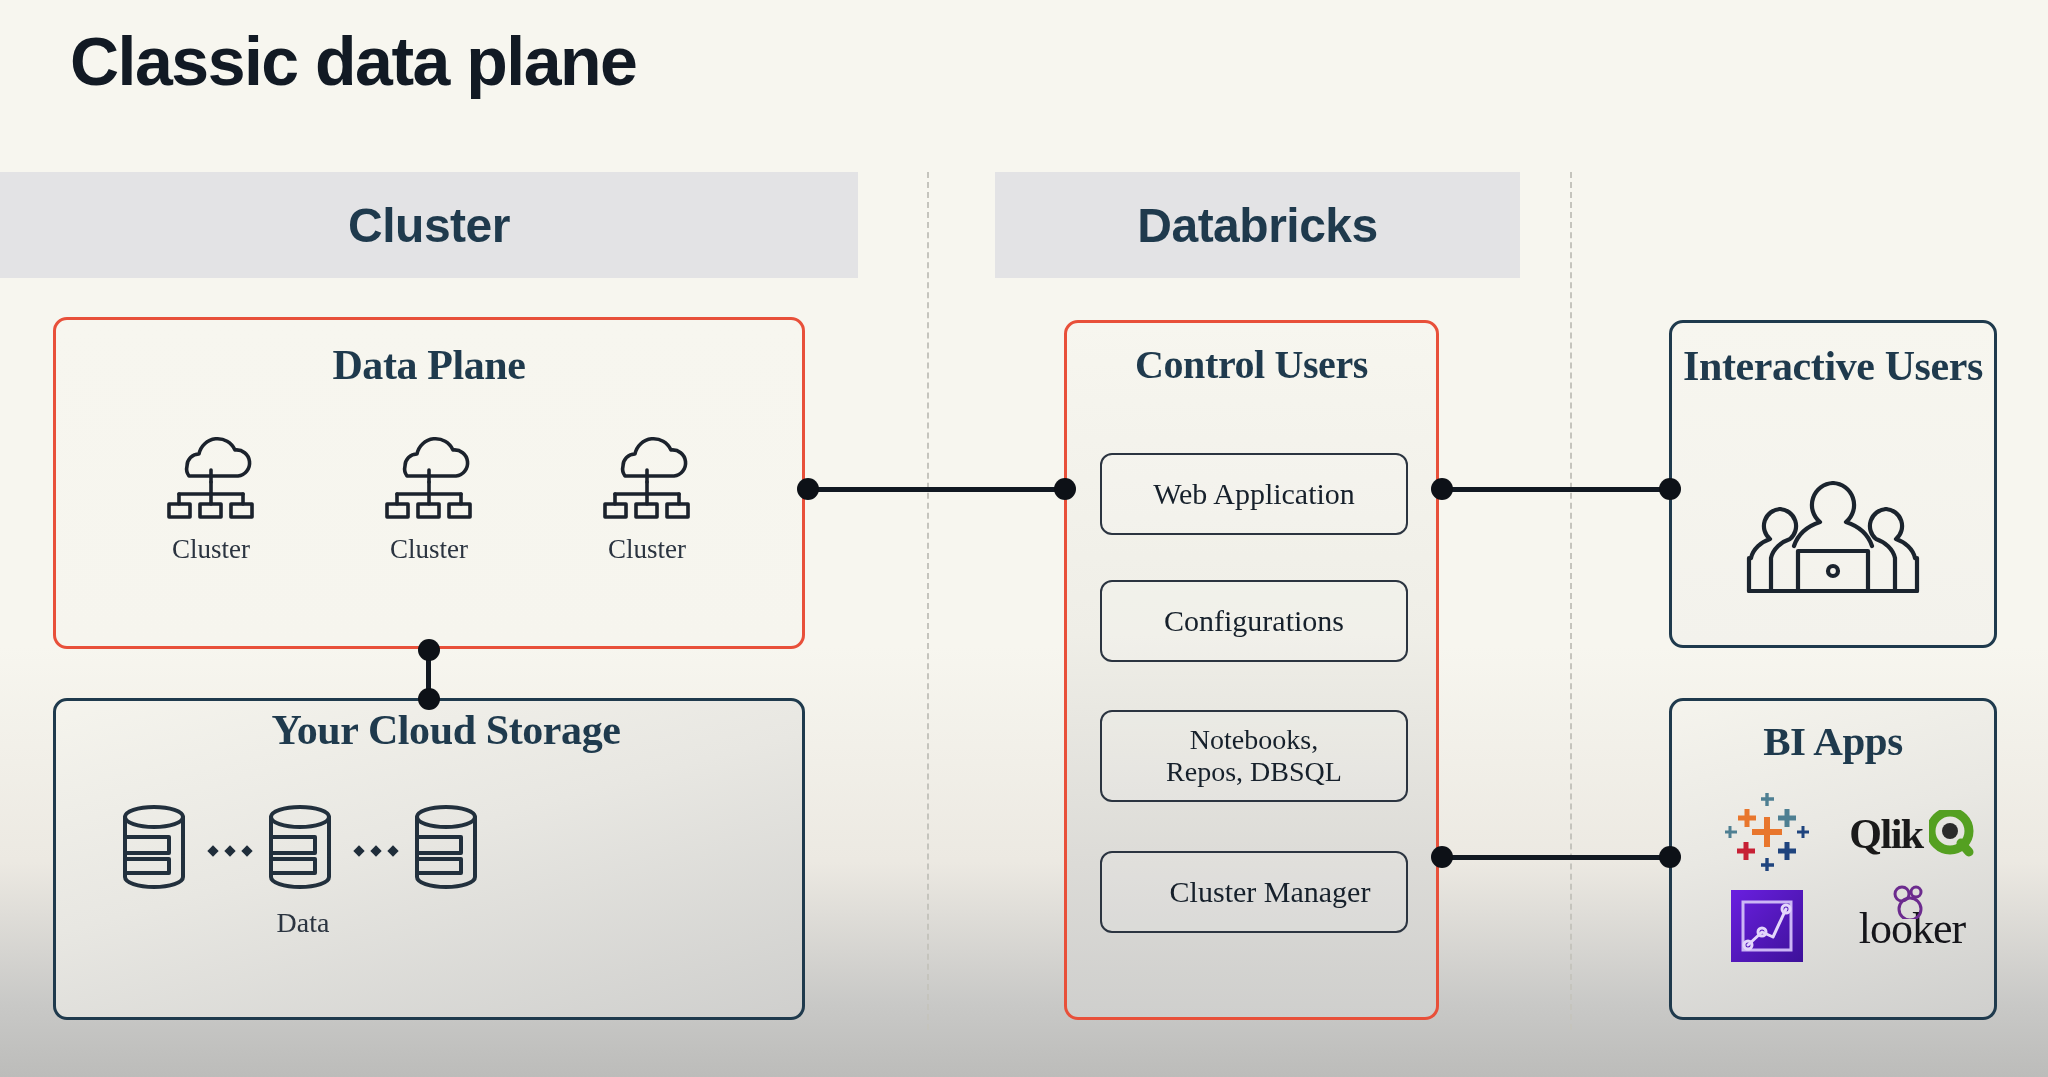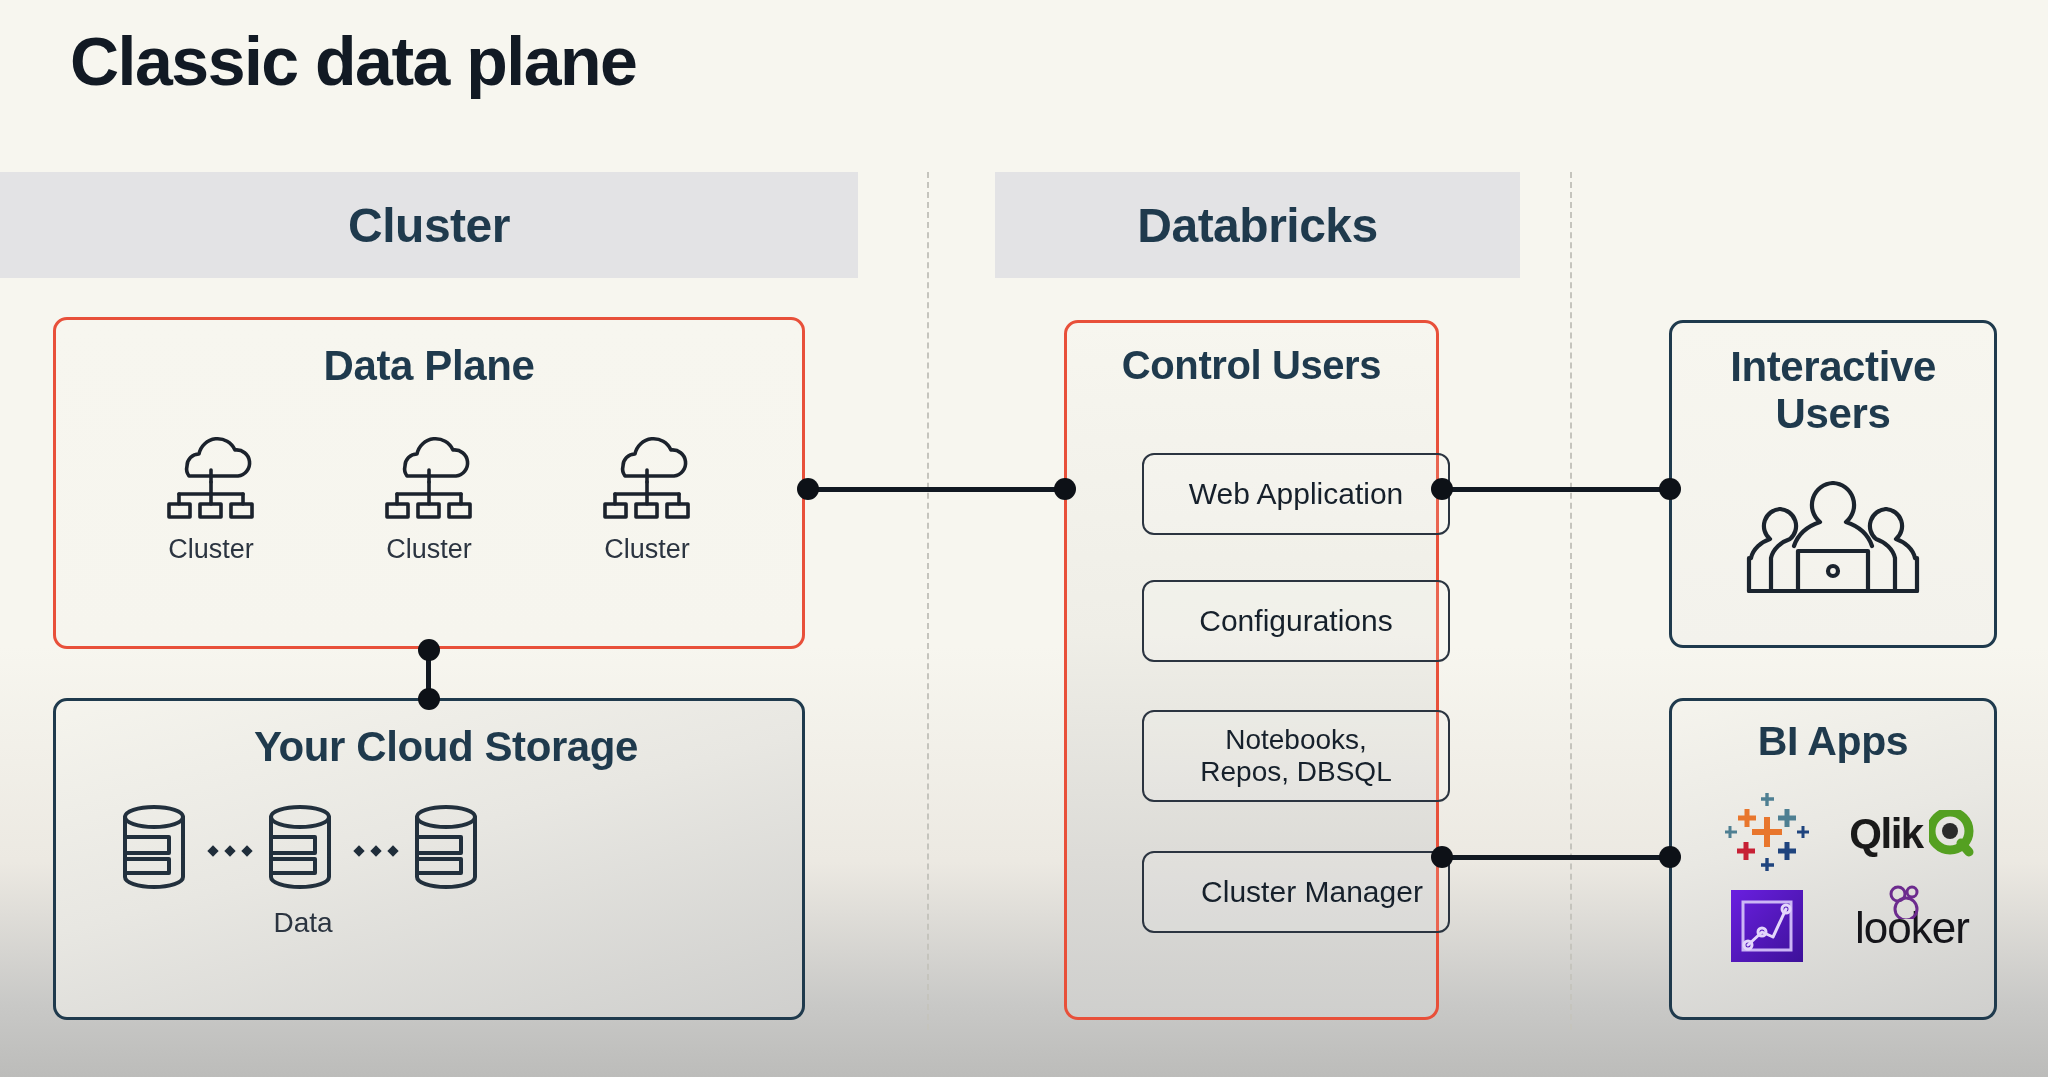--- a/index.html
+++ b/index.html
@@ -63,20 +63,21 @@
     height: 858px;
     border-left: 2px dashed #c5c4bd;
   }
   #divider-1 { left: 927px; }
   #divider-2 { left: 1570px; }
 
   
   .box {
     position: absolute;
     border-radius: 14px;
+    font-family: Liberation Serif, serif;
   }
   .box-title {
     text-align: center;
     font-size: 42px;
     font-weight: 700;
     color: #1f3a4d;
     letter-spacing: -0.4px;
     line-height: 1.12;
   }
 
@@ -103,21 +104,21 @@
     color: #2b3440;
   }
 
   
   #box-cloud-storage {
     left: 53px;  top: 698px;
     width: 752px; height: 322px;
     border: 3px solid #1f3a4d;
     background: linear-gradient(165deg,#f5f4ed 0%,#e8e7e2 45%,#cfcfcd 100%);
   }
-  #box-cloud-storage .box-title { margin-top: 22px; padding-left: 34px; }
+  #box-cloud-storage .box-title { margin-top: 6px; padding-left: 34px; }
 
   .storage-row {
     position: absolute;
     left: 0; right: 0; top: 102px;
     display: flex;
     align-items: flex-start;
   }
   .storage-group {
     display: flex; flex-direction: column; align-items: center;
   }
@@ -156,21 +157,20 @@
     border: 2px solid #2b3440;
     border-radius: 12px;
     display: flex;
     align-items: center;
     justify-content: center;
     text-align: center;
     font-size: 30px;
     color: #16202b;
     line-height: 1.15;
     background: rgba(255,255,255,0.12);
-    margin-left: 42px;
   }
   #cp-web      { top: 130px; height: 82px; }
   #cp-config   { top: 257px; height: 82px; }
   #cp-notebook { top: 387px; height: 92px; font-size: 28px; white-space: pre-line; }
   #cp-cluster  { top: 528px; height: 82px; padding-left: 32px; }
 
   
   #box-interactive-users {
     left: 1669px; top: 320px;
     width: 328px;  height: 328px;

